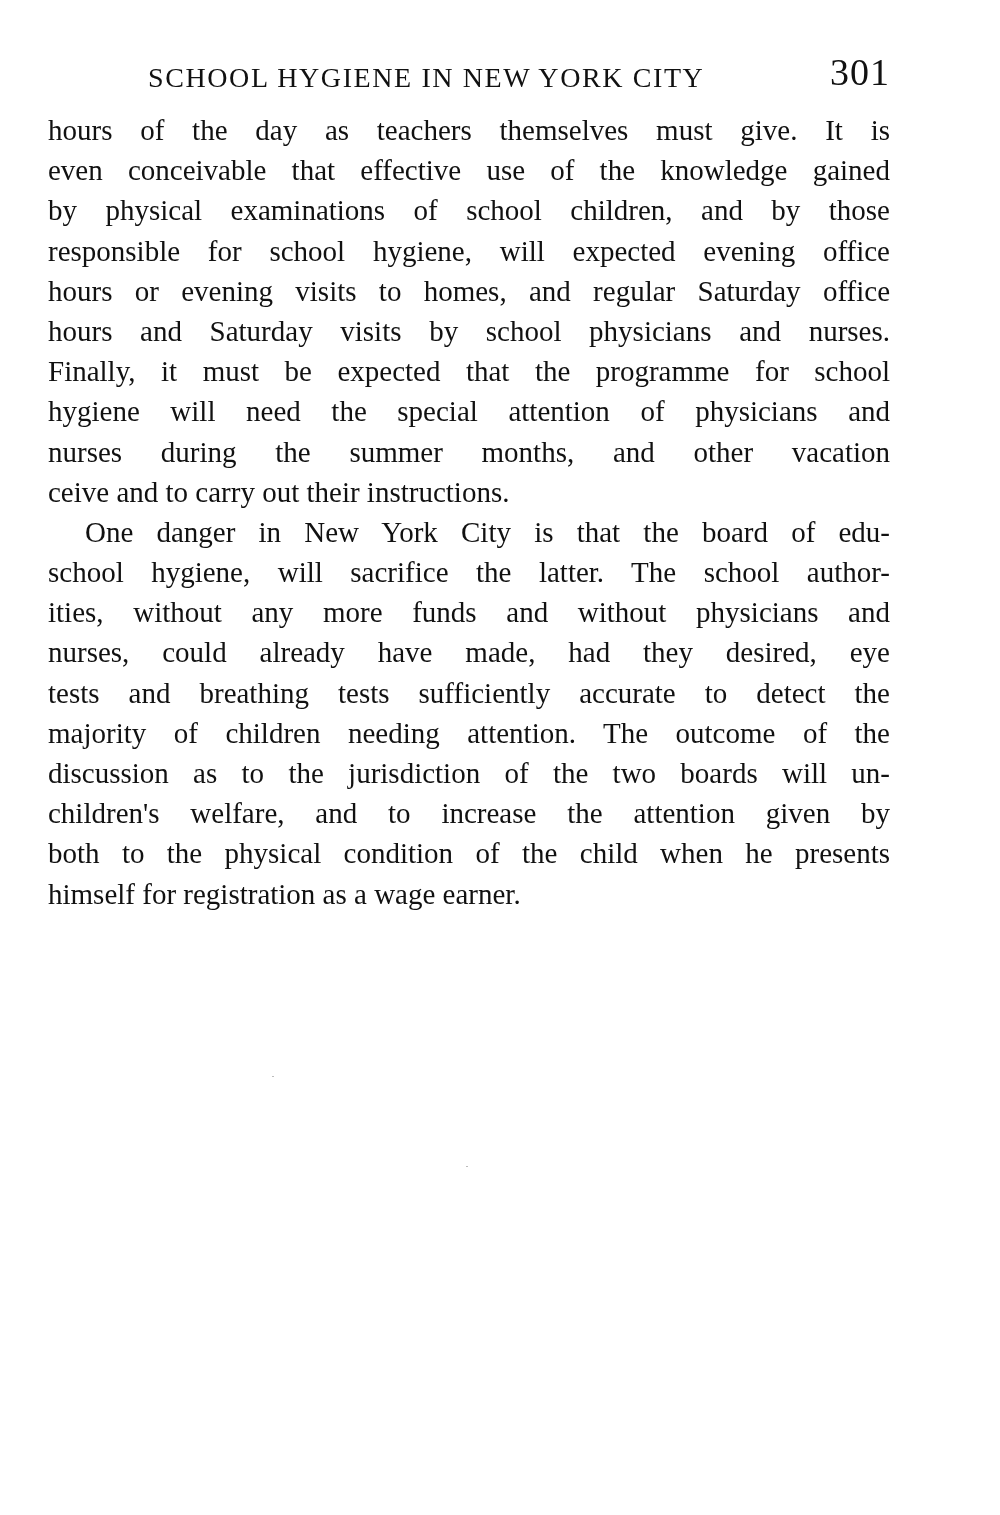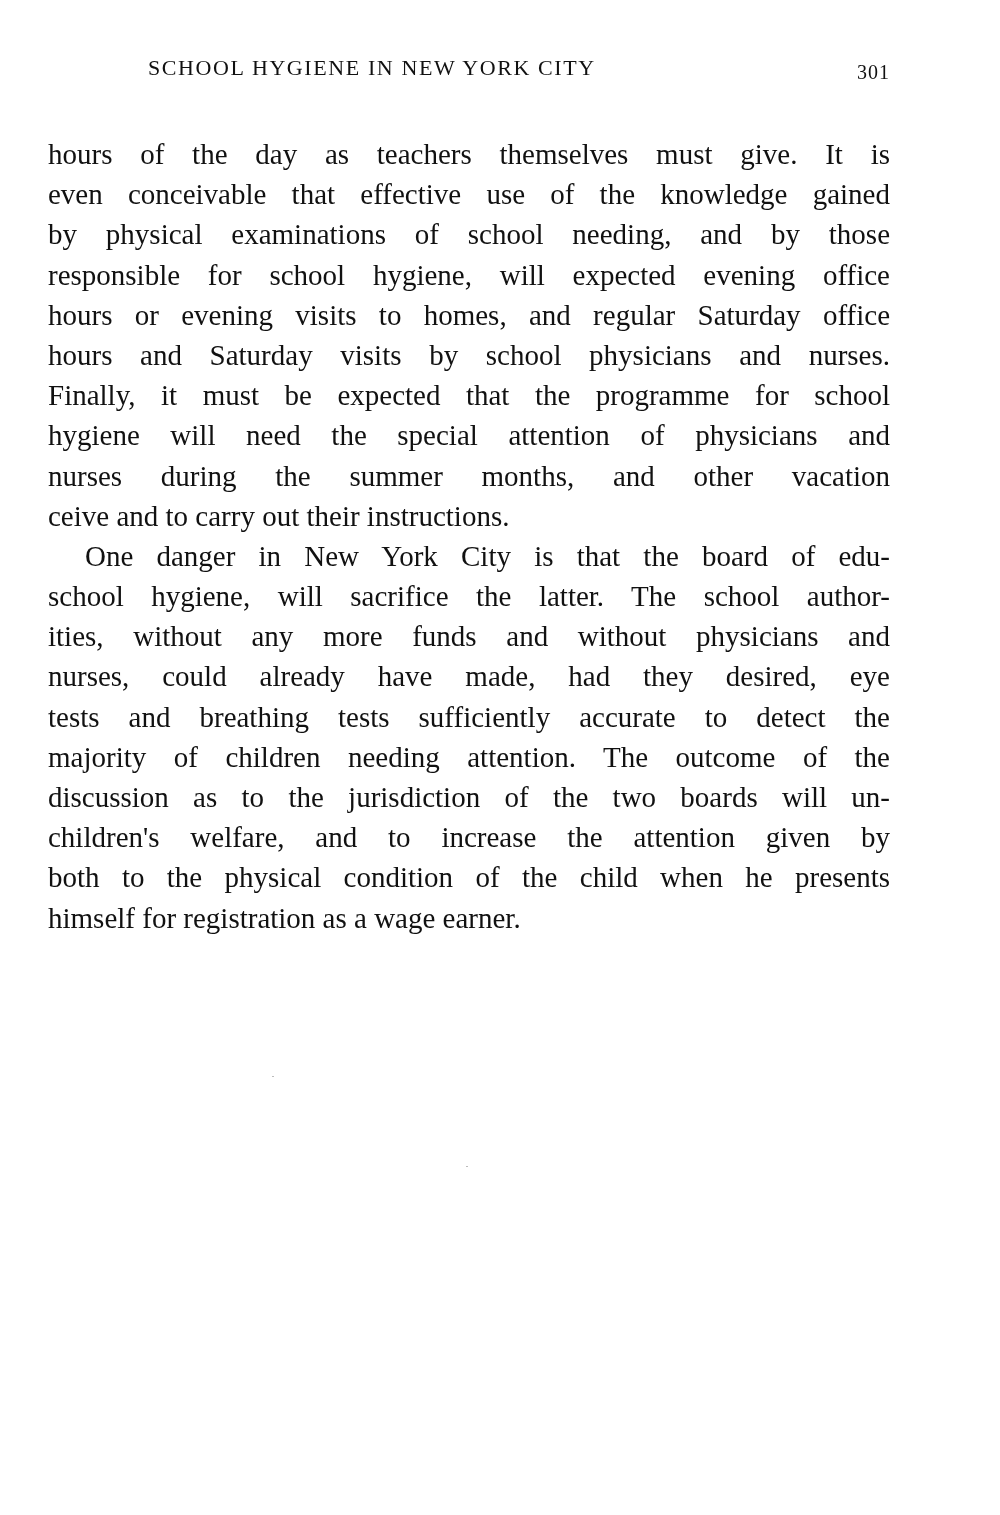--- a/index.html
+++ b/index.html
@@ -24,42 +24,41 @@
     .running-head {
       position: absolute;
       top: 48px;
       left: 48px;
       width: 842px;
       height: 40px;
     }
     .running-title {
       position: absolute;
       left: 100px;
-      top: 0;
-      font-size: 22px;
+      top: 10px;
+      font-size: 28px;
       letter-spacing: 1.6px;
       white-space: nowrap;
       line-height: 40px;
       text-align: center;
     }
     .page-number {
       position: absolute;
       right: 0;
       top: 4px;
-      font-size: 20px;
+      font-size: 38px;
       letter-spacing: 1px;
       line-height: 40px;
       text-align: center;
     }
     .body-text {
       position: absolute;
       top: 110px;
       left: 48px;
       width: 842px;
-      margin-top: 24px;
     }
     .line {
       display: block;
       height: 40.2px;
       line-height: 40.2px;
       font-size: 29px;
       text-align: justify;
       text-align-last: justify;
       white-space: nowrap;
       word-spacing: 0;
@@ -99,21 +98,21 @@
 
   <div class="body-text">
     <div class="paragraph">
       <span class="line">
           <span class="line-inner">hours of the day as teachers themselves must give.  It is</span>
         </span>
       <span class="line">
           <span class="line-inner">even conceivable that effective use of the knowledge gained</span>
         </span>
       <span class="line">
-          <span class="line-inner">by physical examinations of school needing, and by those</span>
+          <span class="line-inner">by physical examinations of school children, and by those</span>
         </span>
       <span class="line">
           <span class="line-inner">responsible for school hygiene, will expected evening office</span>
         </span>
       <span class="line">
           <span class="line-inner">hours or evening visits to homes, and regular Saturday office</span>
         </span>
       <span class="line">
           <span class="line-inner">hours and Saturday visits by school physicians and nurses.</span>
         </span>

